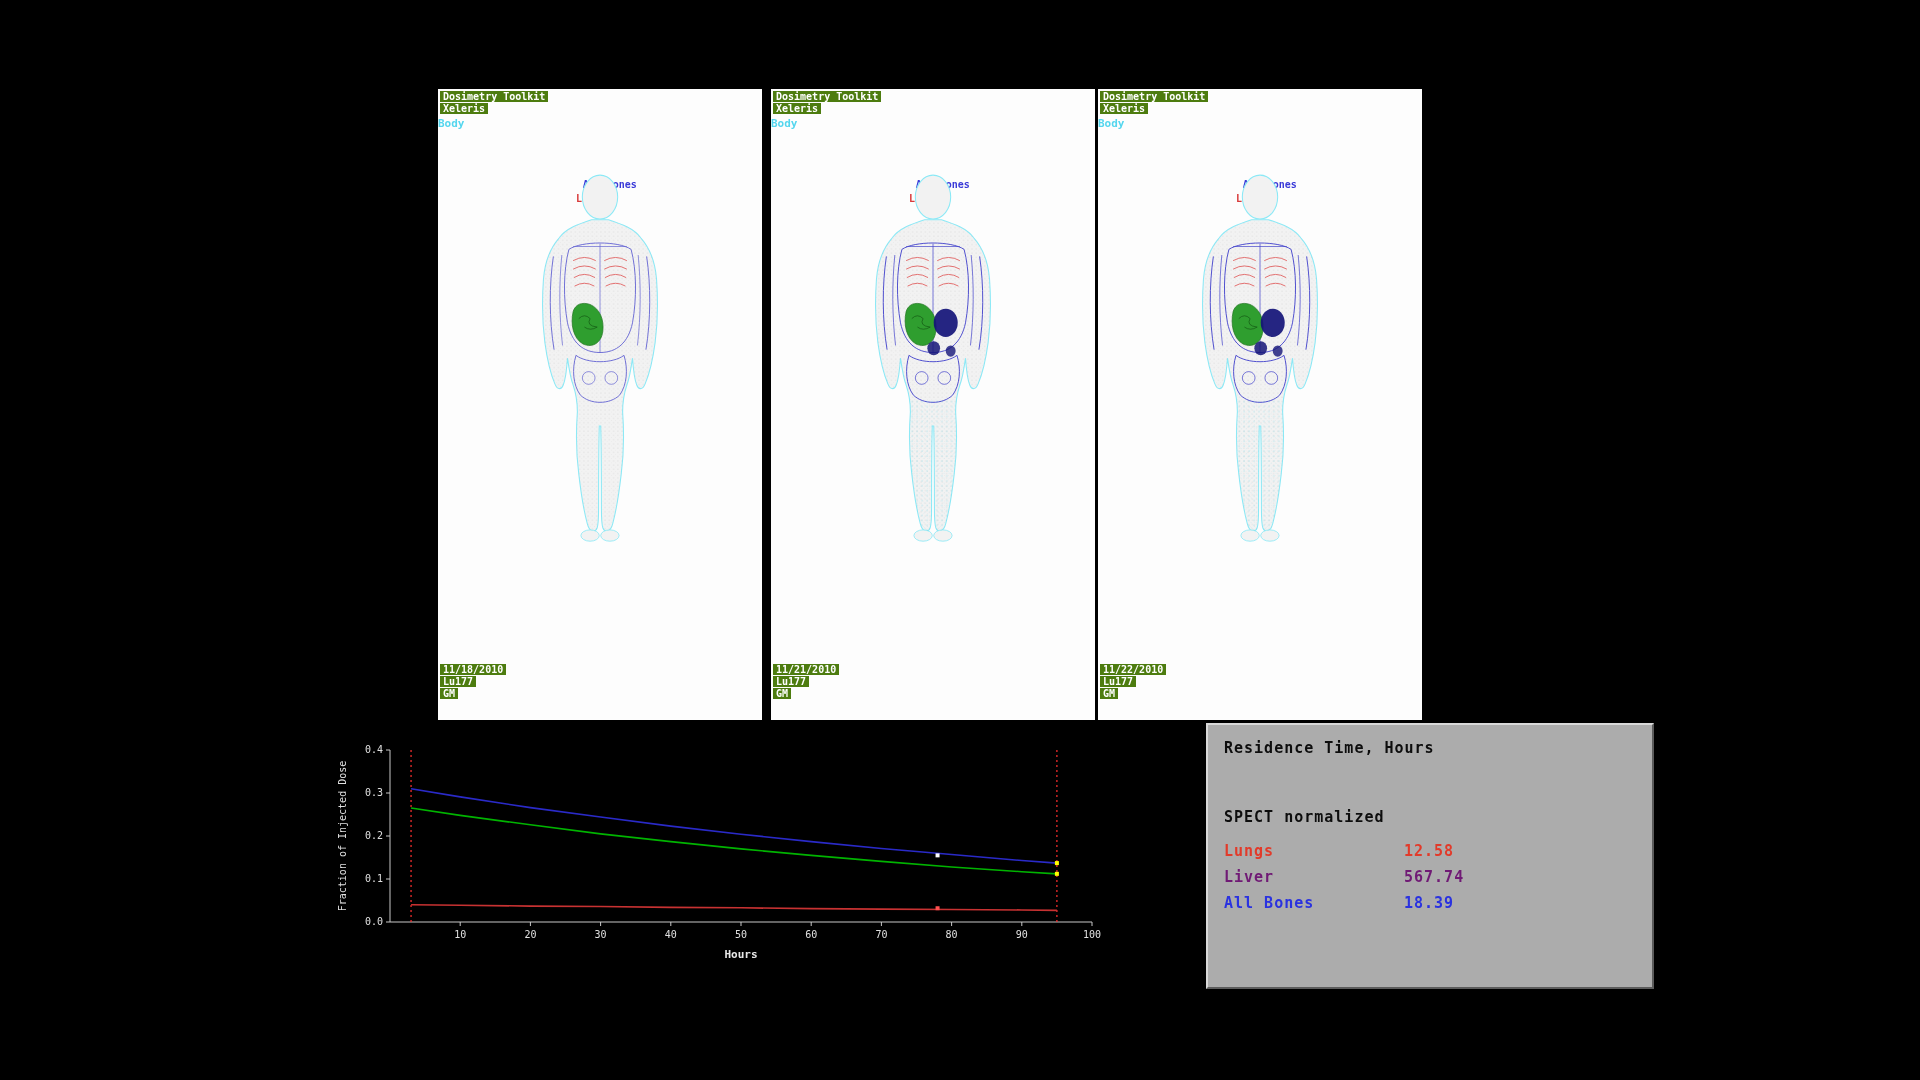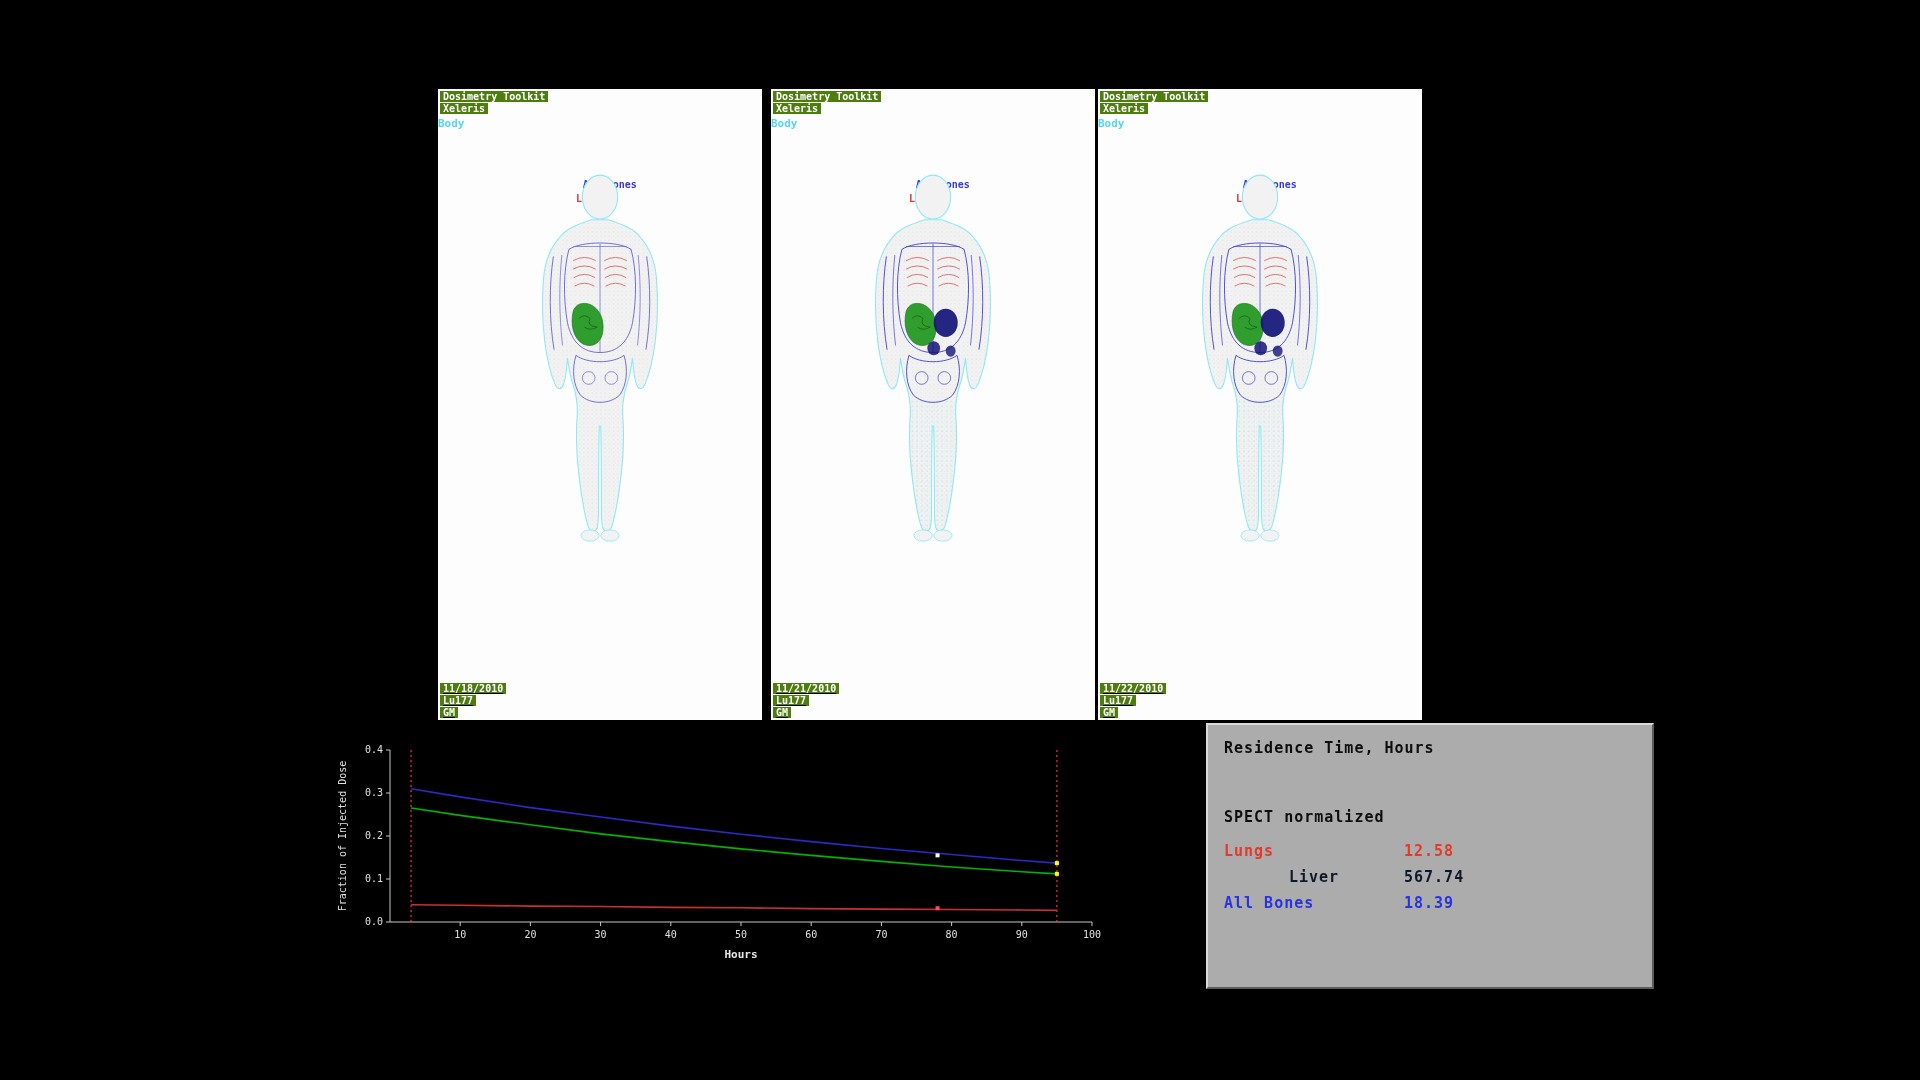--- a/index.html
+++ b/index.html
@@ -4,21 +4,21 @@
 <style>
   * { margin:0; padding:0; box-sizing:border-box; }
   html,body { width:1920px; height:1080px; background:#000; overflow:hidden;
               font-family:"DejaVu Sans Mono", monospace; }
   .stage { position:relative; width:1920px; height:1080px; background:#000; }
 
   
   .panel { position:absolute; top:89px; width:324px; height:631px; background:#fdfdfd; }
   .chip-stack { position:absolute; left:2px; }
   .chip-stack.top { top:2px; }
-  .chip-stack.bottom { bottom:1px;text-decoration:underline; }
+  .chip-stack.bottom { bottom:20px; }
   .chip { background:#4d7c0f; color:#fff; font-size:10px; line-height:11px;
           padding:0 3px; width:max-content; margin-bottom:1px; font-weight:bold; }
   .overlay { position:absolute; font-weight:bold; white-space:nowrap; }
   .body-label  { top:28px; left:0; right:0; color:#54d6ee; font-size:11px; }
   .bones-label { top:90px;  left:50%; transform:translateX(-32%); color:#3a3ad8; font-size:10px; }
   .lungs-label { top:104px; left:50%; transform:translateX(-80%); color:#d83a3a; font-size:10px; }
   .figure-slot { position:absolute; top:46px; left:50%; transform:translateX(-50%);
                  width:212px; height:452px; }
   .figure-slot svg { width:100%; height:100%; }
   .panel[data-variant="a"] .g-extra { display:none; }
@@ -350,21 +350,21 @@
   </div>
 
   <div class="res-panel">
     <div class="res-title">Residence Time, Hours</div>
     <div class="res-sub">SPECT normalized</div>
     <div class="res-rows">
       <div class="res-row res-row-0" style="color: rgb(226, 58, 42);">
         <span class="res-label">Lungs</span>
         <span class="res-value">12.58</span>
       </div>
-      <div class="res-row res-row-1" style="color: #0f172a; text-align: center;">
+      <div class="res-row res-row-1" style="color: #701a75;">
         <span class="res-label">Liver</span>
         <span class="res-value">567.74</span>
       </div>
       <div class="res-row res-row-2" style="color: rgb(42, 50, 224);">
         <span class="res-label">All Bones</span>
         <span class="res-value">18.39</span>
       </div>
     </div>
   </div>
 

